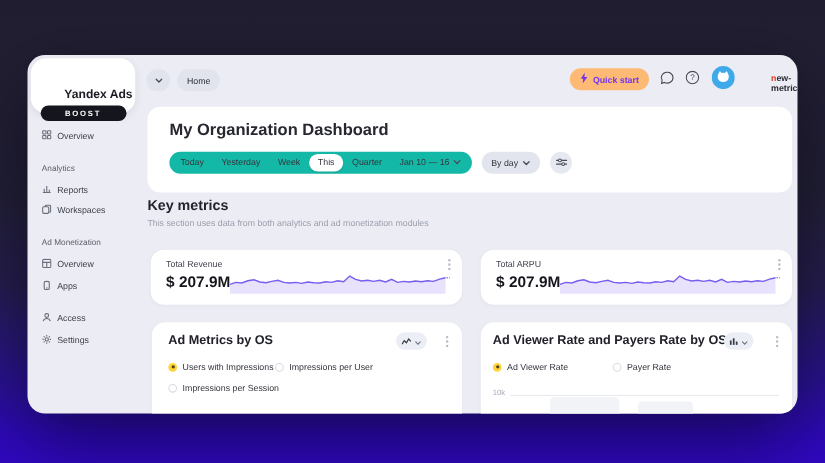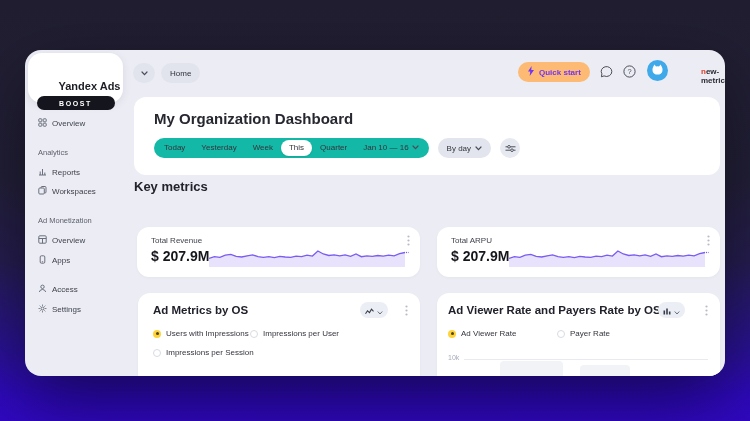--- a/index.html
+++ b/index.html
@@ -236,20 +236,21 @@
                   <path d="M0.5 6.2 H10.5"></path>
                   <circle cx="4" cy="2.8" r="1.3"></circle>
                   <circle cx="7" cy="6.2" r="1.3"></circle>
                 </g>
               </svg></span>
         </div>
       </div>
     </div>
 
     <div class="section-title">Key metrics</div>
+    <div class="section-sub">This section uses data from both analytics and ad monetization modules</div>
 
     <div class="metric-card mc1">
       <div class="metric-label">Total Revenue</div>
       <div class="metric-value">$ 207.9M</div>
       <svg class="metric-spark" viewBox="0 0 200 27" preserveAspectRatio="none">
           <path d="M0.0 16.5 L5.4 14.7 L10.9 15.3 L16.3 13.2 L21.8 12.3 L27.2 14.3 L32.7 15.0 L38.1 13.8 L43.6 12.8 L49.0 14.7 L54.4 15.3 L59.9 14.7 L65.3 15.6 L70.8 14.4 L76.2 15.0 L81.7 15.3 L87.1 14.1 L92.6 14.7 L98.0 13.2 L103.4 14.1 L108.9 9.0 L114.3 12.0 L119.8 13.5 L125.2 12.8 L130.7 13.8 L136.1 12.8 L141.6 14.3 L147.0 12.0 L152.4 14.7 L157.9 13.8 L163.3 14.4 L168.8 13.5 L174.2 14.1 L179.7 13.2 L185.1 13.8 L190.6 11.7 L196.0 10.5 L196 25 L0 25 Z" fill="#cbbff8" fill-opacity="0.45"></path>
           <path d="M0.0 16.5 L5.4 14.7 L10.9 15.3 L16.3 13.2 L21.8 12.3 L27.2 14.3 L32.7 15.0 L38.1 13.8 L43.6 12.8 L49.0 14.7 L54.4 15.3 L59.9 14.7 L65.3 15.6 L70.8 14.4 L76.2 15.0 L81.7 15.3 L87.1 14.1 L92.6 14.7 L98.0 13.2 L103.4 14.1 L108.9 9.0 L114.3 12.0 L119.8 13.5 L125.2 12.8 L130.7 13.8 L136.1 12.8 L141.6 14.3 L147.0 12.0 L152.4 14.7 L157.9 13.8 L163.3 14.4 L168.8 13.5 L174.2 14.1 L179.7 13.2 L185.1 13.8 L190.6 11.7 L196.0 10.5" fill="none" stroke="#7a5cf0" stroke-width="1.3"></path>
           <circle cx="197.5" cy="10.5" r="0.7" fill="#7a5cf0"></circle>
           <circle cx="200" cy="10.5" r="0.7" fill="#7a5cf0"></circle>
         </svg>

